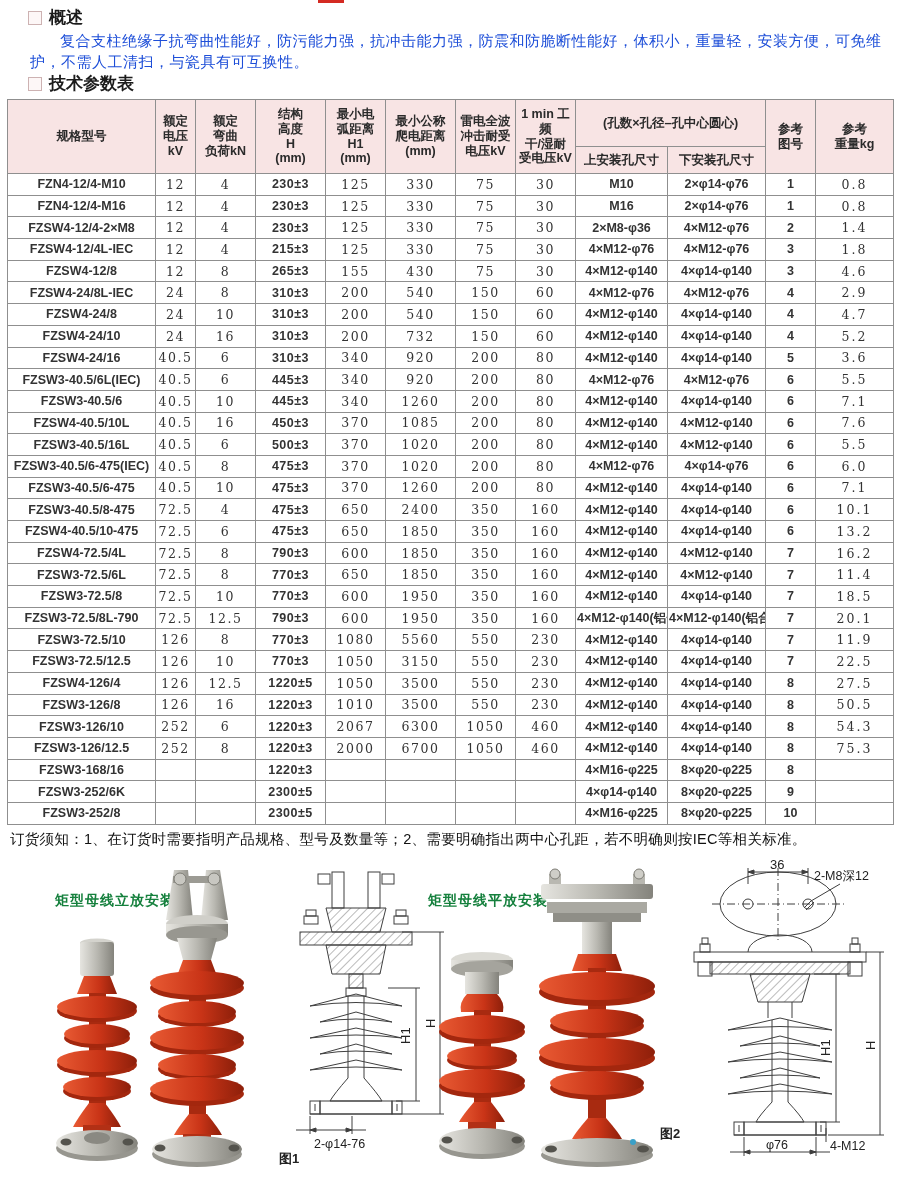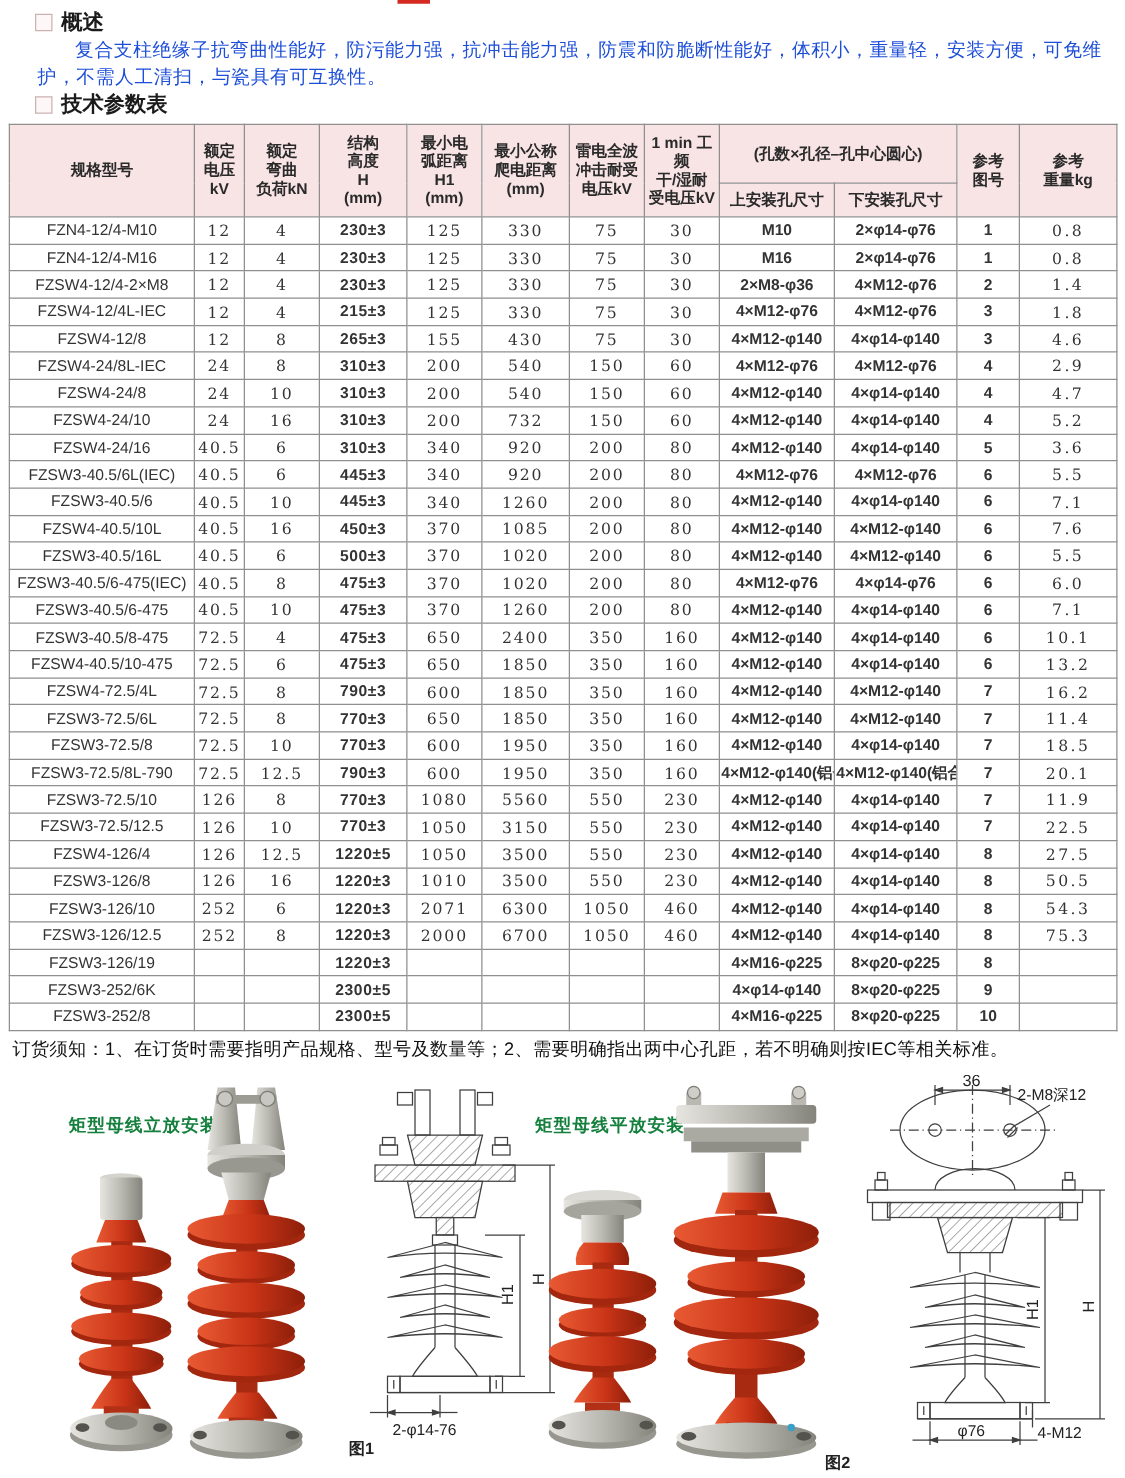--- a/index.html
+++ b/index.html
@@ -10,35 +10,35 @@
   .sq{display:inline-block;width:12px;height:12px;border:1px solid #cdb2b2;background:#fdf7f7;margin-right:7px;}
   #ov-head{top:6px;}
   #param-head{top:72px;text-align:right;}
   .para{position:absolute;left:30px;top:30px;width:856px;font-size:15px;line-height:21px;
         text-indent:2em;color:#1d4ed8;letter-spacing:.5px;}
   table.params{position:absolute;left:7px;top:99px;width:886px;border-collapse:collapse;table-layout:fixed;}
   table.params th,table.params td{border:1px solid #8f8f8f;overflow:hidden;}
   table.params th{background:#f8e4e4;font-weight:600;font-size:12.5px;line-height:1.18;
         white-space:pre-line;color:#2a2a2a;padding:1px 0;}
   table.params td{height:20.7px;text-align:center;font-size:12.5px;color:#333;padding:0 1px;white-space:nowrap;}
-  td.c0{text-align:left;padding-left:6px;font-size:12px;font-weight:400;color:#262626;margin-top:20px;}
+  td.c0{text-align:left;padding-left:6px;font-size:12px;font-weight:700;color:#262626;margin-top:20px;}
   td.c1,td.c2,td.c4,td.c5,td.c6,td.c7{font-family:"DejaVu Serif","Liberation Serif",serif;
         font-size:12px;letter-spacing:1.5px;color:#3a3a3a;}
   td.c3{font-weight:bold;font-size:13px;color:#1d1d1d;letter-spacing:.5px;}
   td.c8,td.c9{font-size:11.5px;font-weight:600;color:#2c2c2c;letter-spacing:0;}
   td.c10{font-weight:bold;font-size:13px;color:#1d1d1d;}
   td.c11{font-family:"DejaVu Serif","Liberation Serif",serif;font-size:12px;letter-spacing:2px;color:#3a3a3a;}
   td.tiny{font-size:9.5px;letter-spacing:0;font-weight:600;}
   .note{position:absolute;left:10px;top:830px;width:886px;font-size:14.5px;color:#111;letter-spacing:.3px;}
   .figlabel{position:absolute;font-size:14px;font-weight:bold;color:#15803d;letter-spacing:1px;}
   #lab1{left:55px;top:892px;}
   #lab2{left:428px;top:892px;}
   .figcap{position:absolute;font-size:13px;font-weight:bold;color:#222;}
   #cap1{left:251px;top:1150px;margin-left:28px;}
-  #cap2{left:660px;top:1125px;margin-top:36px;}
+  #cap2{left:660px;top:1125px;}
   svg{position:absolute;}
   svg text{font-family:"Liberation Sans","DejaVu Sans",sans-serif;}
 </style>
 </head>
 <body>
 
 <div class="frag"></div>
 
 <div class="heading" id="ov-head">
   <span class="sq"></span>
@@ -453,21 +453,21 @@
         <td class="c8">4×M12-φ140</td>
         <td class="c9">4×φ14-φ140</td>
         <td class="c10">8</td>
         <td class="c11">50.5</td>
       </tr>
       <tr>
         <td class="c0">FZSW3-126/10</td>
         <td class="c1">252</td>
         <td class="c2">6</td>
         <td class="c3">1220±3</td>
-        <td class="c4">2071</td>
+        <td class="c4">2067</td>
         <td class="c5">6300</td>
         <td class="c6">1050</td>
         <td class="c7">460</td>
         <td class="c8">4×M12-φ140</td>
         <td class="c9">4×φ14-φ140</td>
         <td class="c10">8</td>
         <td class="c11">54.3</td>
       </tr>
       <tr>
         <td class="c0">FZSW3-126/12.5</td>
@@ -477,21 +477,21 @@
         <td class="c4">2000</td>
         <td class="c5">6700</td>
         <td class="c6">1050</td>
         <td class="c7">460</td>
         <td class="c8">4×M12-φ140</td>
         <td class="c9">4×φ14-φ140</td>
         <td class="c10">8</td>
         <td class="c11">75.3</td>
       </tr>
       <tr>
-        <td class="c0">FZSW3-126/19</td>
+        <td class="c0">FZSW3-168/16</td>
         <td class="c1"></td>
         <td class="c2"></td>
         <td class="c3">1220±3</td>
         <td class="c4"></td>
         <td class="c5"></td>
         <td class="c6"></td>
         <td class="c7"></td>
         <td class="c8">4×M16-φ225</td>
         <td class="c9">8×φ20-φ225</td>
         <td class="c10">8</td>

